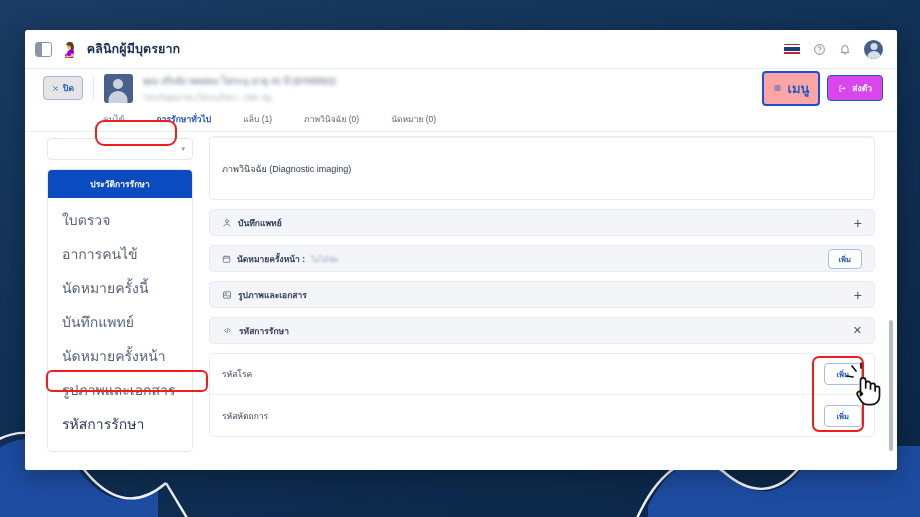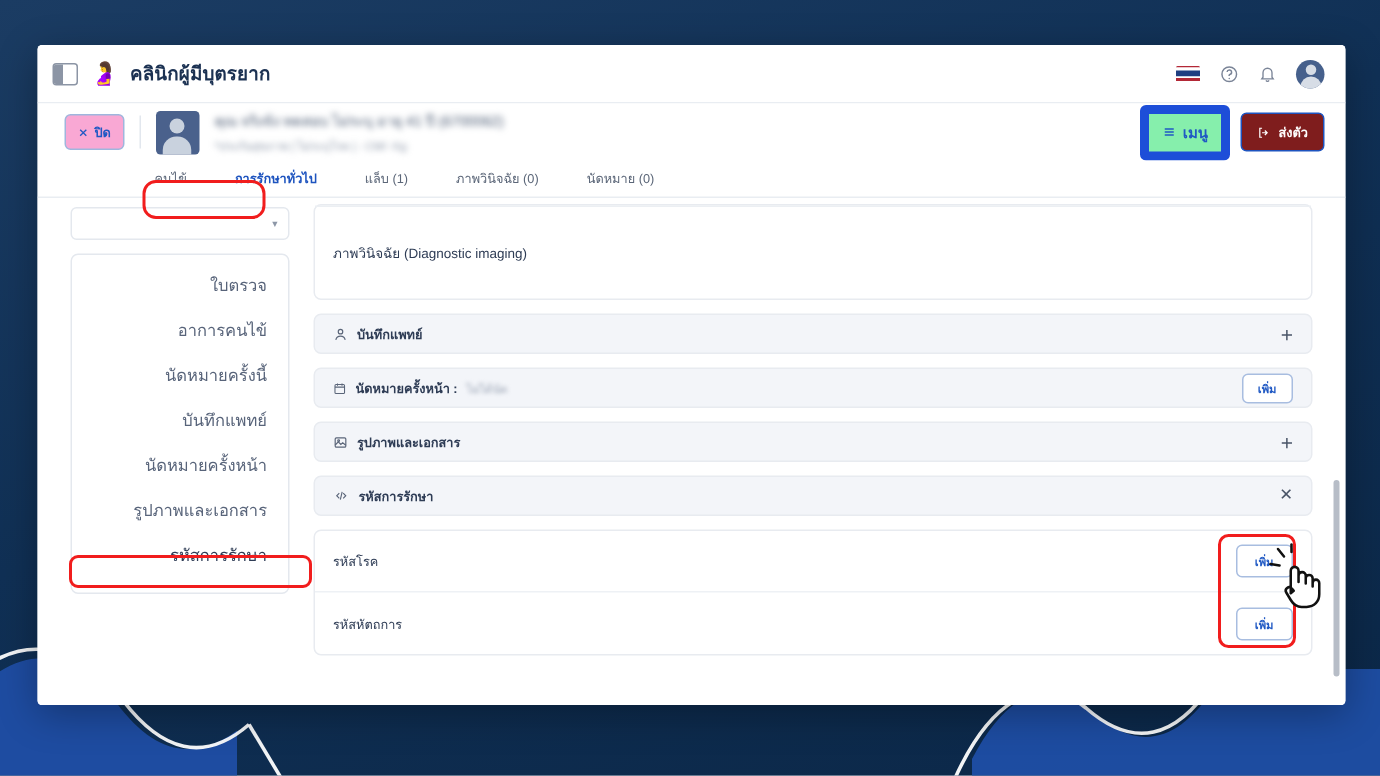--- a/index.html
+++ b/index.html
@@ -86,21 +86,21 @@
   
   #patient-bar {
     height: 38px; min-height: 38px;
     display: flex; align-items: center;
     padding: 0 14px 0 18px; gap: 10px;
     background: #fff;
   }
   .close-btn {
     display: flex; align-items: center; gap: 4px;
     border: 1px solid #9fb6dd; border-radius: 4px;
-    background: #f9a8d4; color: #2059c4;
+    background: #e5e5e5; color: #2059c4;
     font-size: 8.5px; font-weight: bold;
     padding: 4px 8px; cursor: pointer;
     font-family: inherit;
   }
   .vdiv { width: 1px; height: 22px; background: #e2e7ee; }
   .patient-avatar {
     width: 29px; height: 29px; border-radius: 3px;
     background: #4a618c; position: relative; overflow: hidden;
   }
   .patient-avatar::before {
@@ -112,29 +112,29 @@
     content: ""; position: absolute; left: 50%; top: 17px;
     width: 19px; height: 14px; border-radius: 9px 9px 0 0;
     background: #c9d2de; transform: translateX(-50%);
   }
   .patient-text { display: flex; flex-direction: column; gap: 3px; filter: blur(2.1px); }
   .pt-line1 { font-size: 9.5px; color: #46566f; white-space: nowrap; }
   .pt-line2 { font-size: 7.5px; color: #8893a5; white-space: nowrap; }
   .bar-right { margin-left: auto; display: flex; align-items: center; gap: 7px; }
   .btn-menu {
     display: flex; align-items: center; gap: 5px;
-    border: 6px solid #1d4ed8; border-radius: 4px;
-    background: #86efac; color: #2059c4;
-    font-size: 10px; font-weight: bold;
+    border: 2px solid #1d4ed8; border-radius: 4px;
+    background: #fca5a5; color: #2059c4;
+    font-size: 13px; font-weight: bold;
     padding: 5px 9px; cursor: pointer; font-family: inherit;
   }
   .btn-send {
     display: flex; align-items: center; gap: 5px;
     border: 1px solid #1e54bf; border-radius: 4px;
-    background: #7f1d1d; color: #fff;
+    background: #d946ef; color: #fff;
     font-size: 8.5px; font-weight: bold;
     padding: 5px 10px; cursor: pointer; font-family: inherit;
   }
 
   
   #tab-bar {
     height: 25px; min-height: 25px;
     display: flex; align-items: center;
     gap: 0; padding-left: 62px;
     border-bottom: 1px solid #e9edf2;
@@ -172,22 +172,22 @@
     border: 1px solid #e4e8ee; border-radius: 5px;
     overflow: hidden; background: #fff;
   }
   .history-btn {
     background: #0b4bc0; color: #fff;
     font-size: 8.5px; font-weight: bold;
     text-align: center; padding: 7px 0; cursor: pointer;
   }
   .side-list { padding: 5px 0 10px 0; }
   .side-item {
-    font-size: 11px; color: #58647a;
-    padding: 6px 14px; cursor: pointer; white-space: nowrap; text-align: right;
+    font-size: 14px; color: #58647a;
+    padding: 6px 14px; cursor: pointer; white-space: nowrap;
   }
   .side-item.active { color: #2e3c55; }
 
   
   #main-col {
     flex: 1; padding: 4px 22px 10px 6px;
     display: flex; flex-direction: column; gap: 9px;
     overflow: hidden; position: relative;
   }
   .card-box {
@@ -340,20 +340,21 @@
 
   <div id="app-body">
 
     <div id="side-col">
       <div class="side-select">
         <span class="sel-val">&nbsp;&nbsp;&nbsp;&nbsp;&nbsp;&nbsp;</span>
         <span class="caret">▾</span>
       </div>
 
       <div id="side-panel">
+        <div class="history-btn">ประวัติการรักษา</div>
         <div class="side-list">
           <div class="side-item">ใบตรวจ</div>
           <div class="side-item">อาการคนไข้</div>
           <div class="side-item">นัดหมายครั้งนี้</div>
           <div class="side-item">บันทึกแพทย์</div>
           <div class="side-item">นัดหมายครั้งหน้า</div>
           <div class="side-item">รูปภาพและเอกสาร</div>
           <div class="side-item active">รหัสการรักษา</div>
         </div>
       </div>

